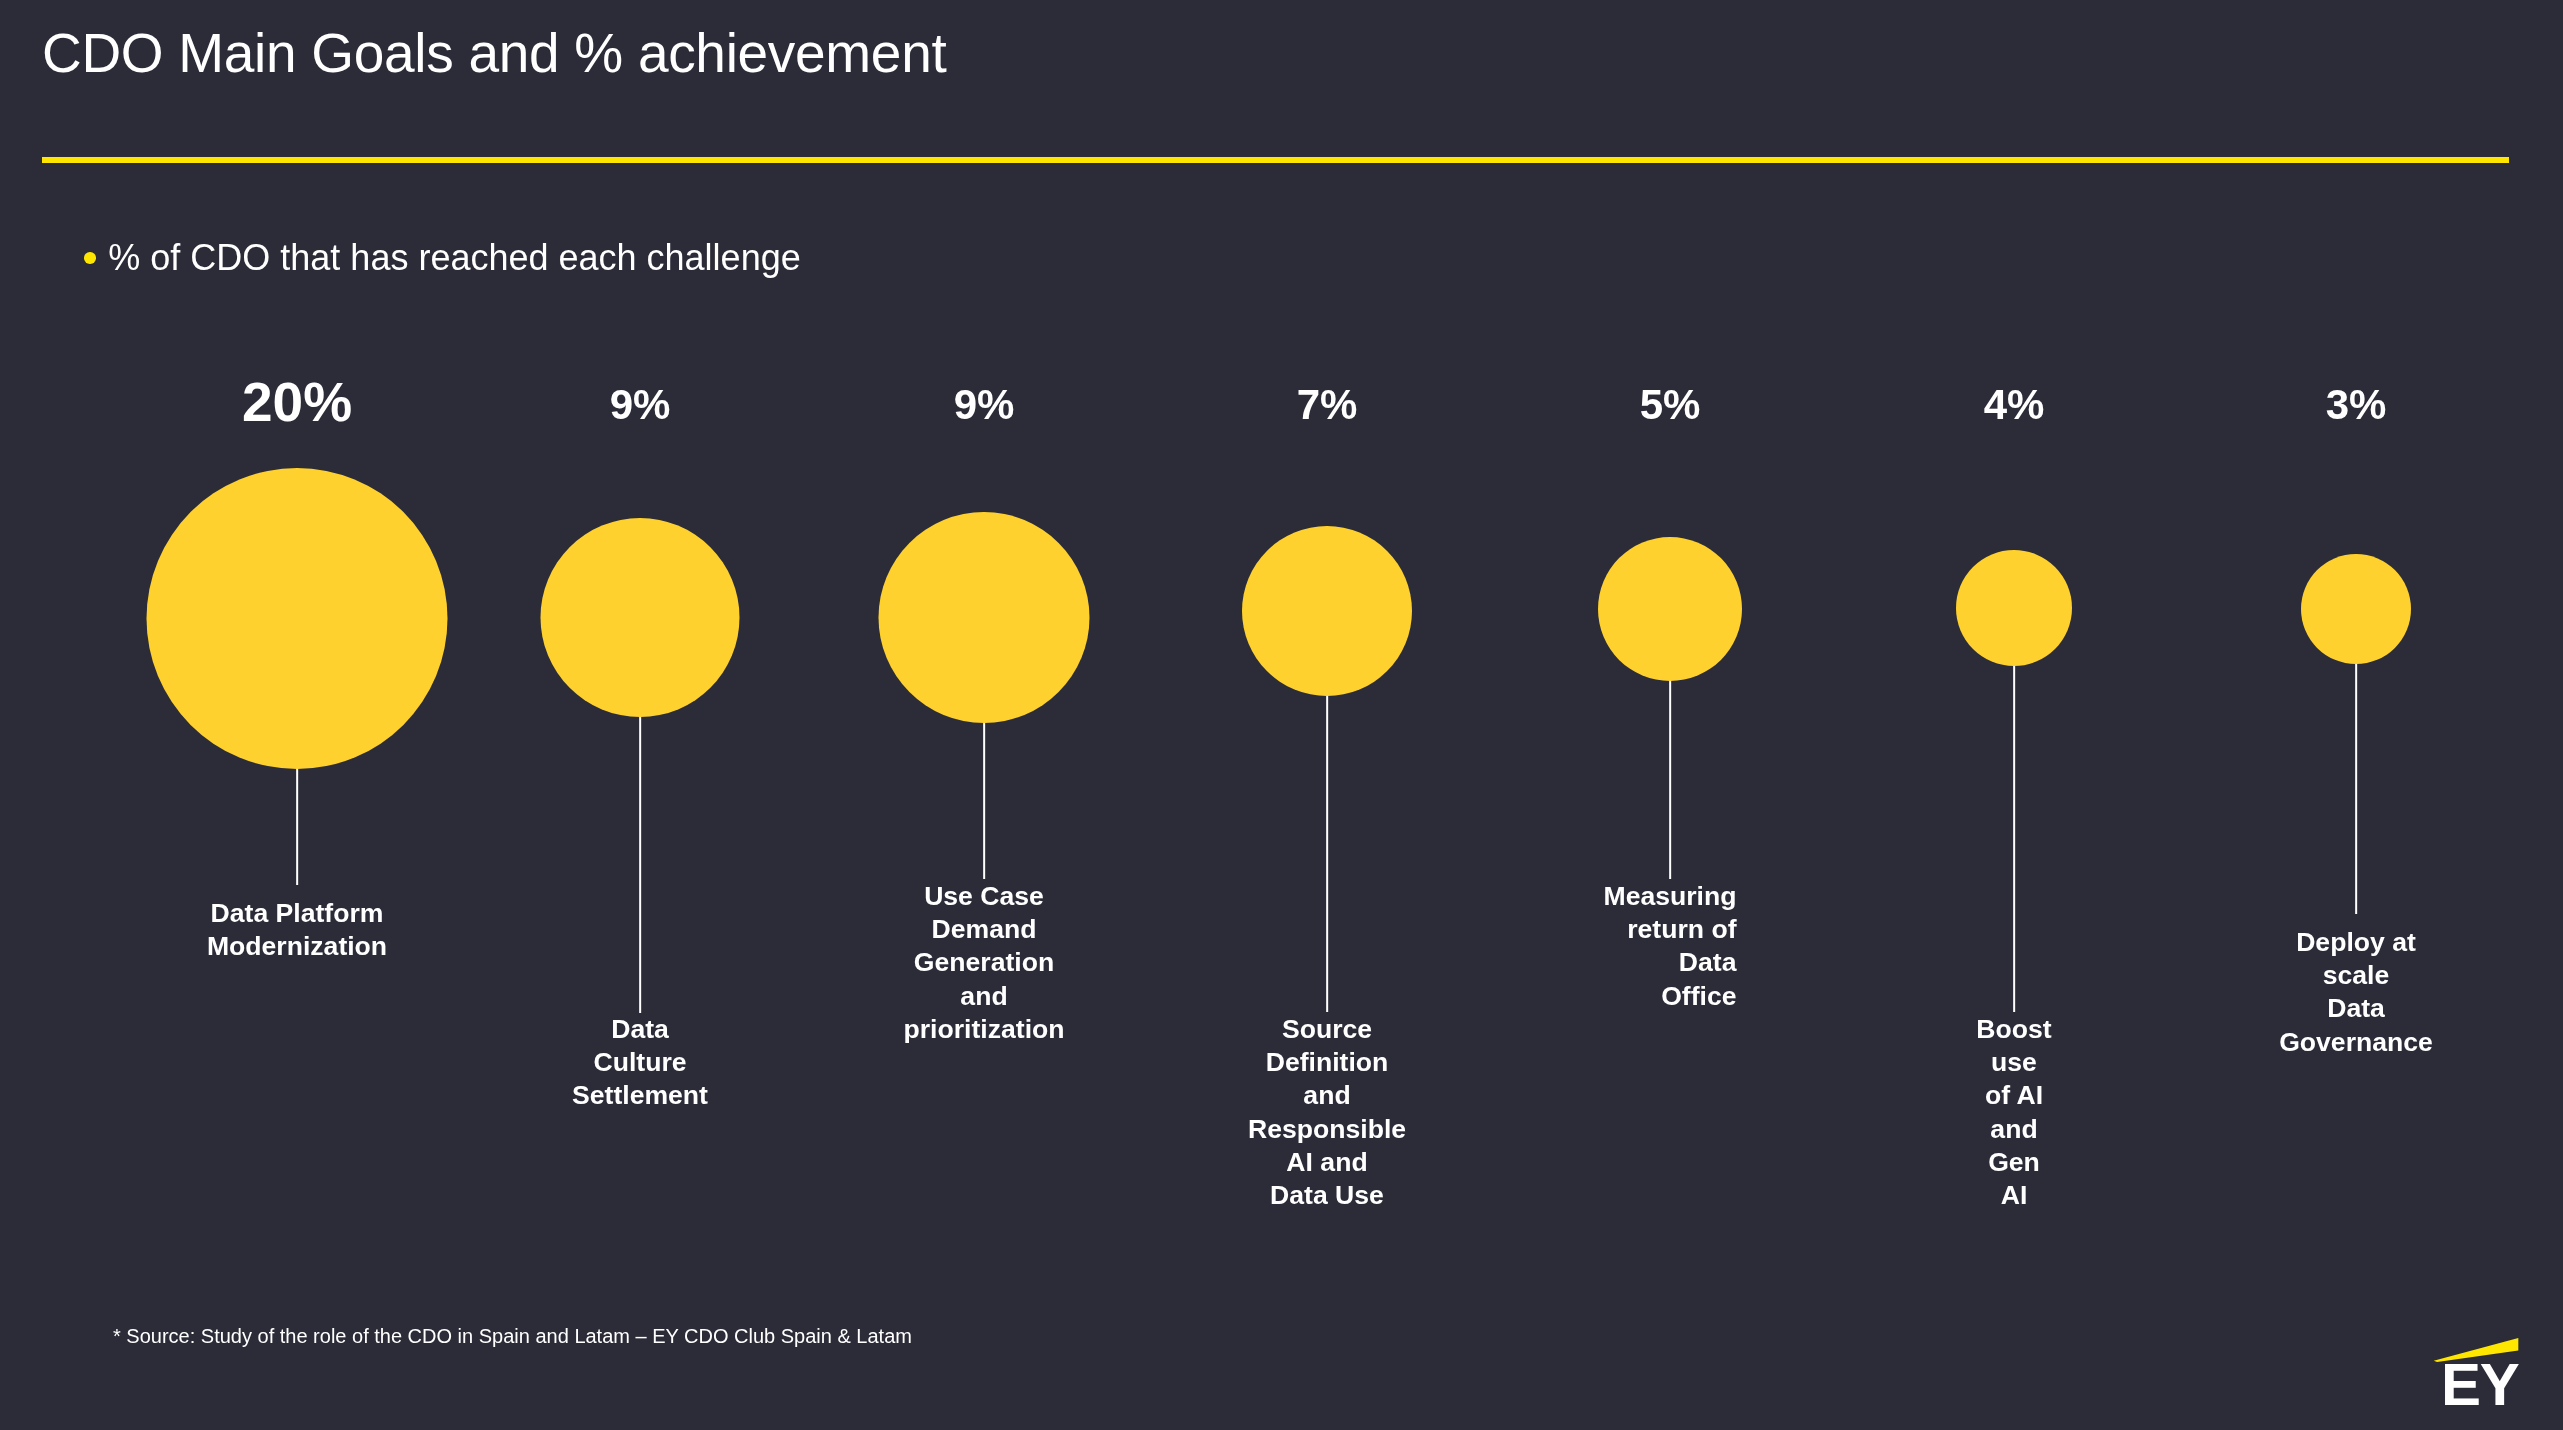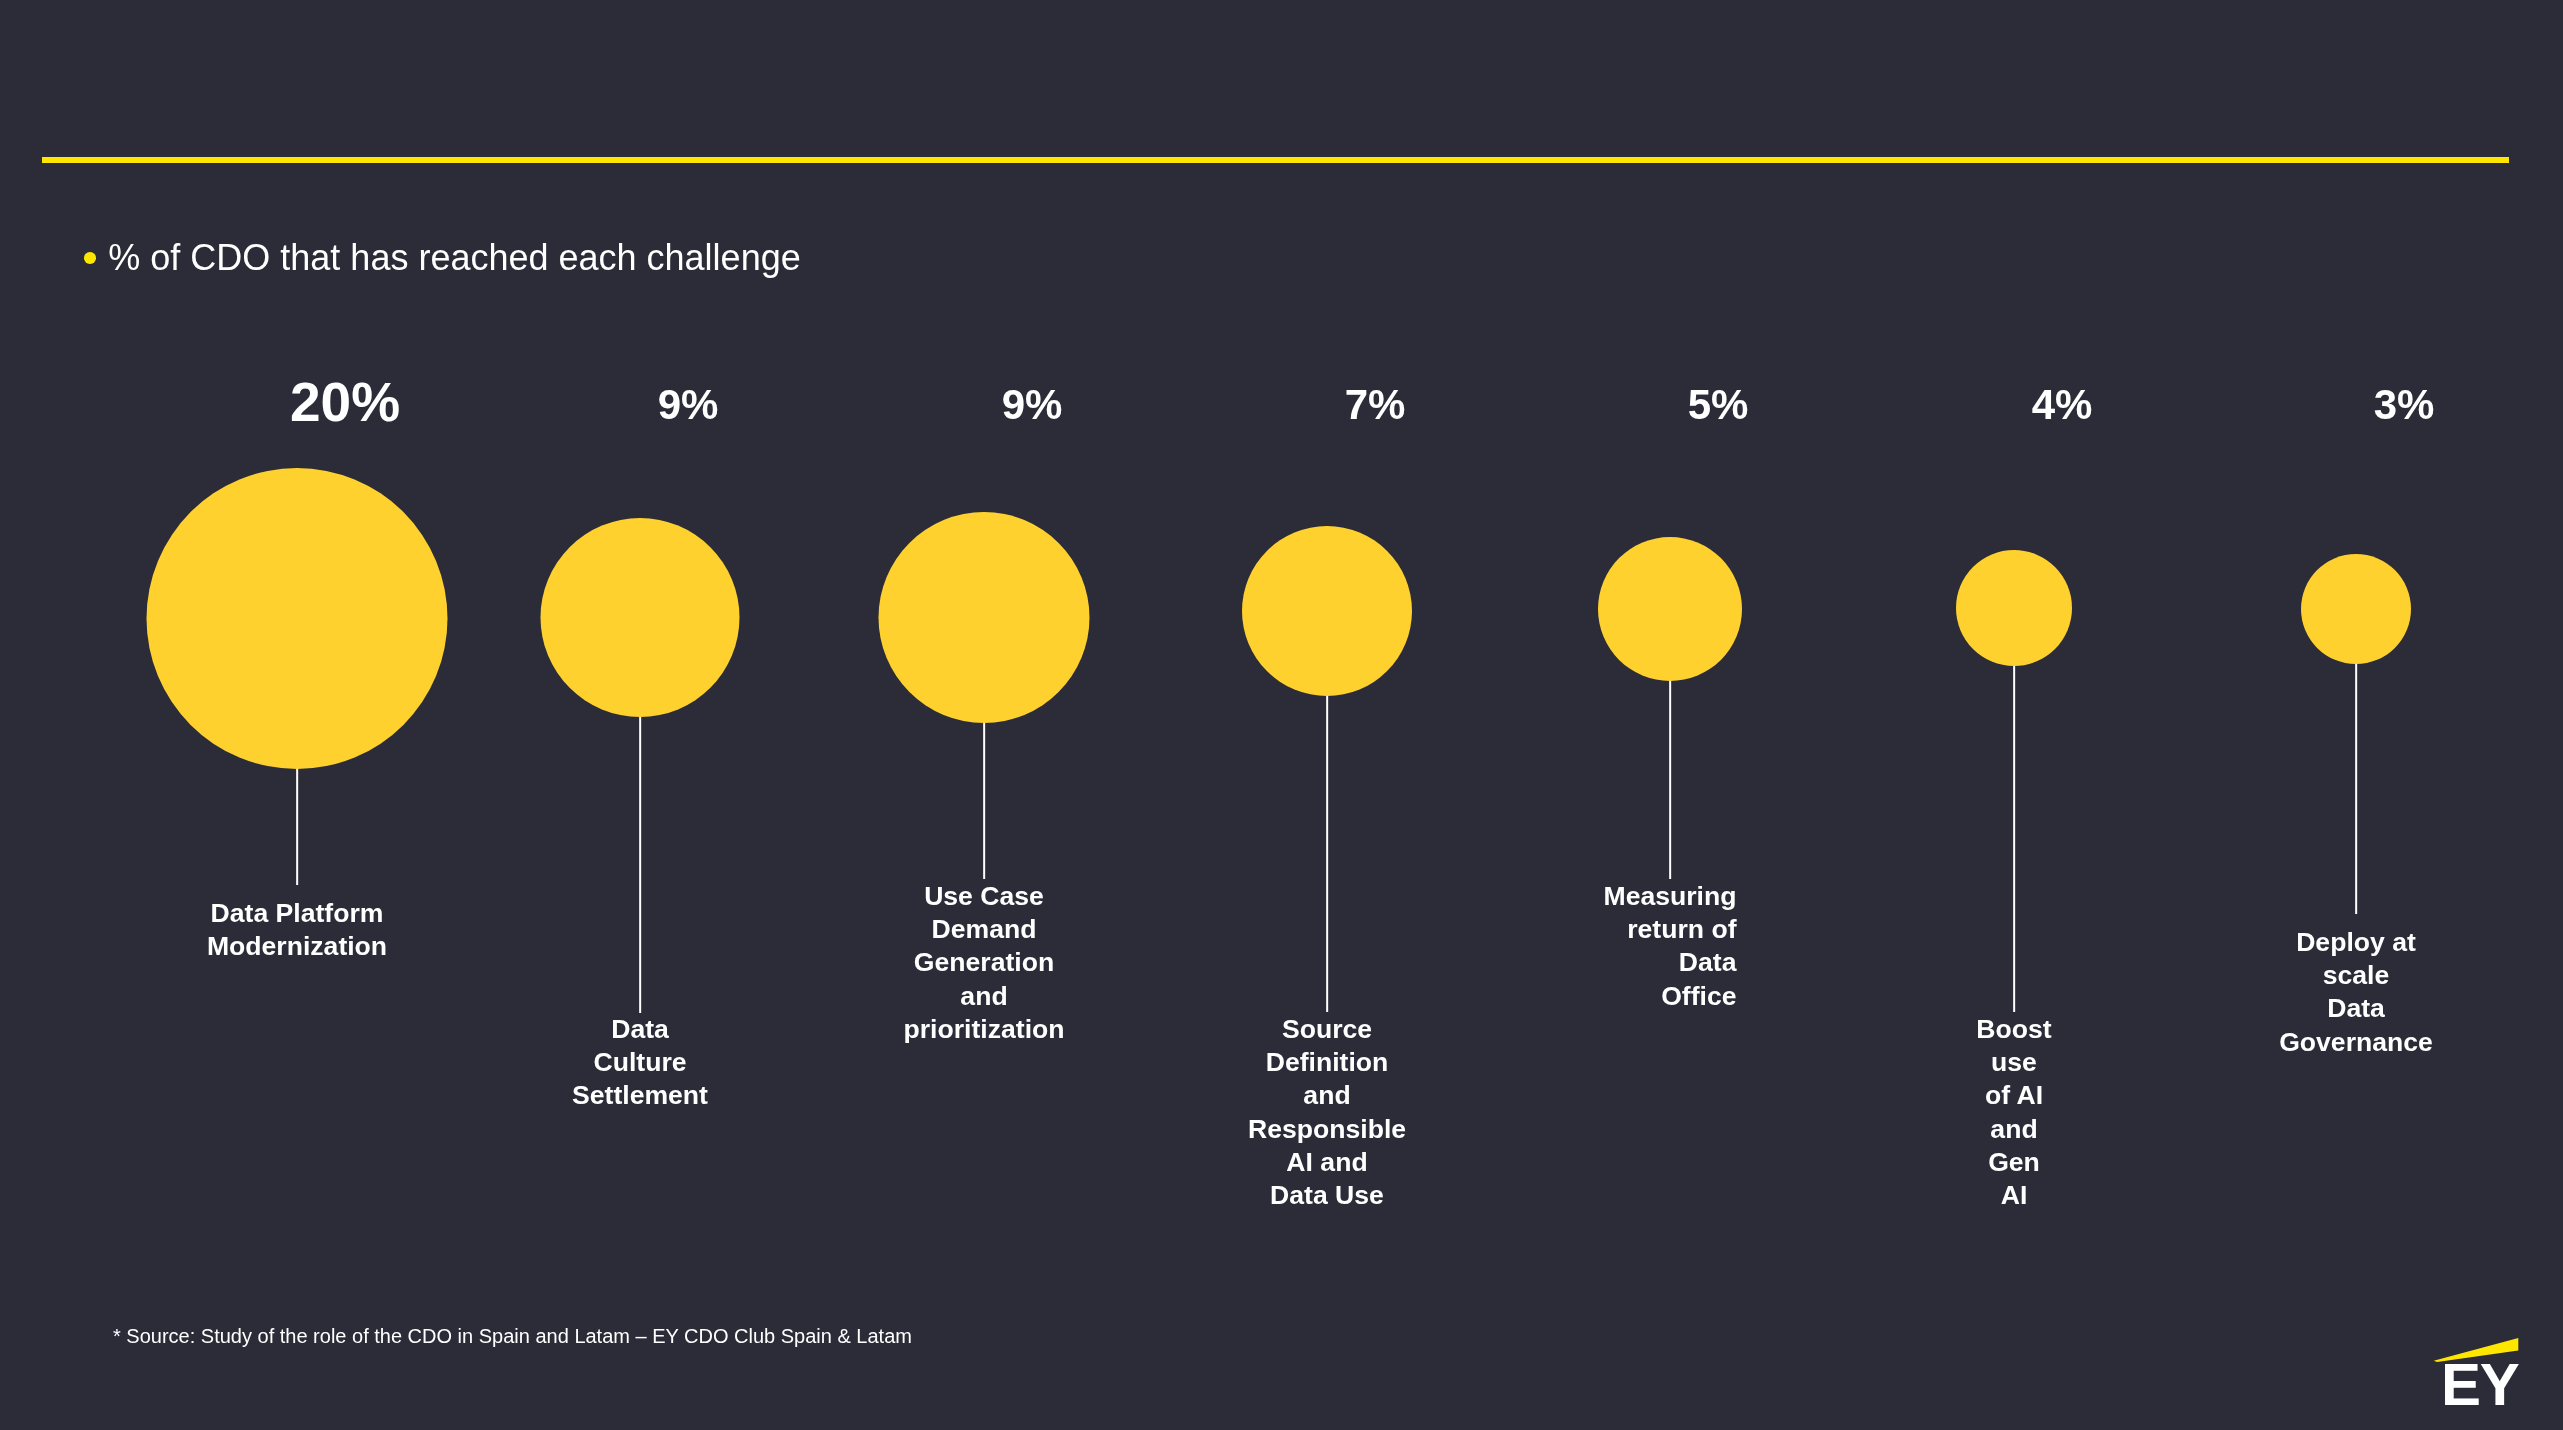--- a/index.html
+++ b/index.html
@@ -74,21 +74,20 @@
     top: 0;
     left: 0;
   }
   .pct {
     position: absolute;
     transform: translateX(-50%);
     color: #ffffff;
     font-weight: 700;
     white-space: nowrap;
     text-align: center;
-    margin-left: 48px;
   }
   .bubble {
     position: absolute;
     border-radius: 50%;
     background: #ffd12e;
     transform: translateX(-50%);
   }
   .leader {
     position: absolute;
     width: 1.7px;
@@ -141,20 +140,21 @@
     color: #ffffff;
     letter-spacing: -1.2px;
     text-align: left;
   }
 </style>
 </head>
 <body>
 
 <div id="slide">
 
+  <div id="title">CDO Main Goals and % achievement</div>
 
   <div id="title-rule"></div>
 
   <div id="bullet-row">
     <span id="bullet-dot"></span>
     <span id="bullet-text">% of CDO that has reached each challenge</span>
   </div>
 
   <div id="plot">
       <div class="node">

